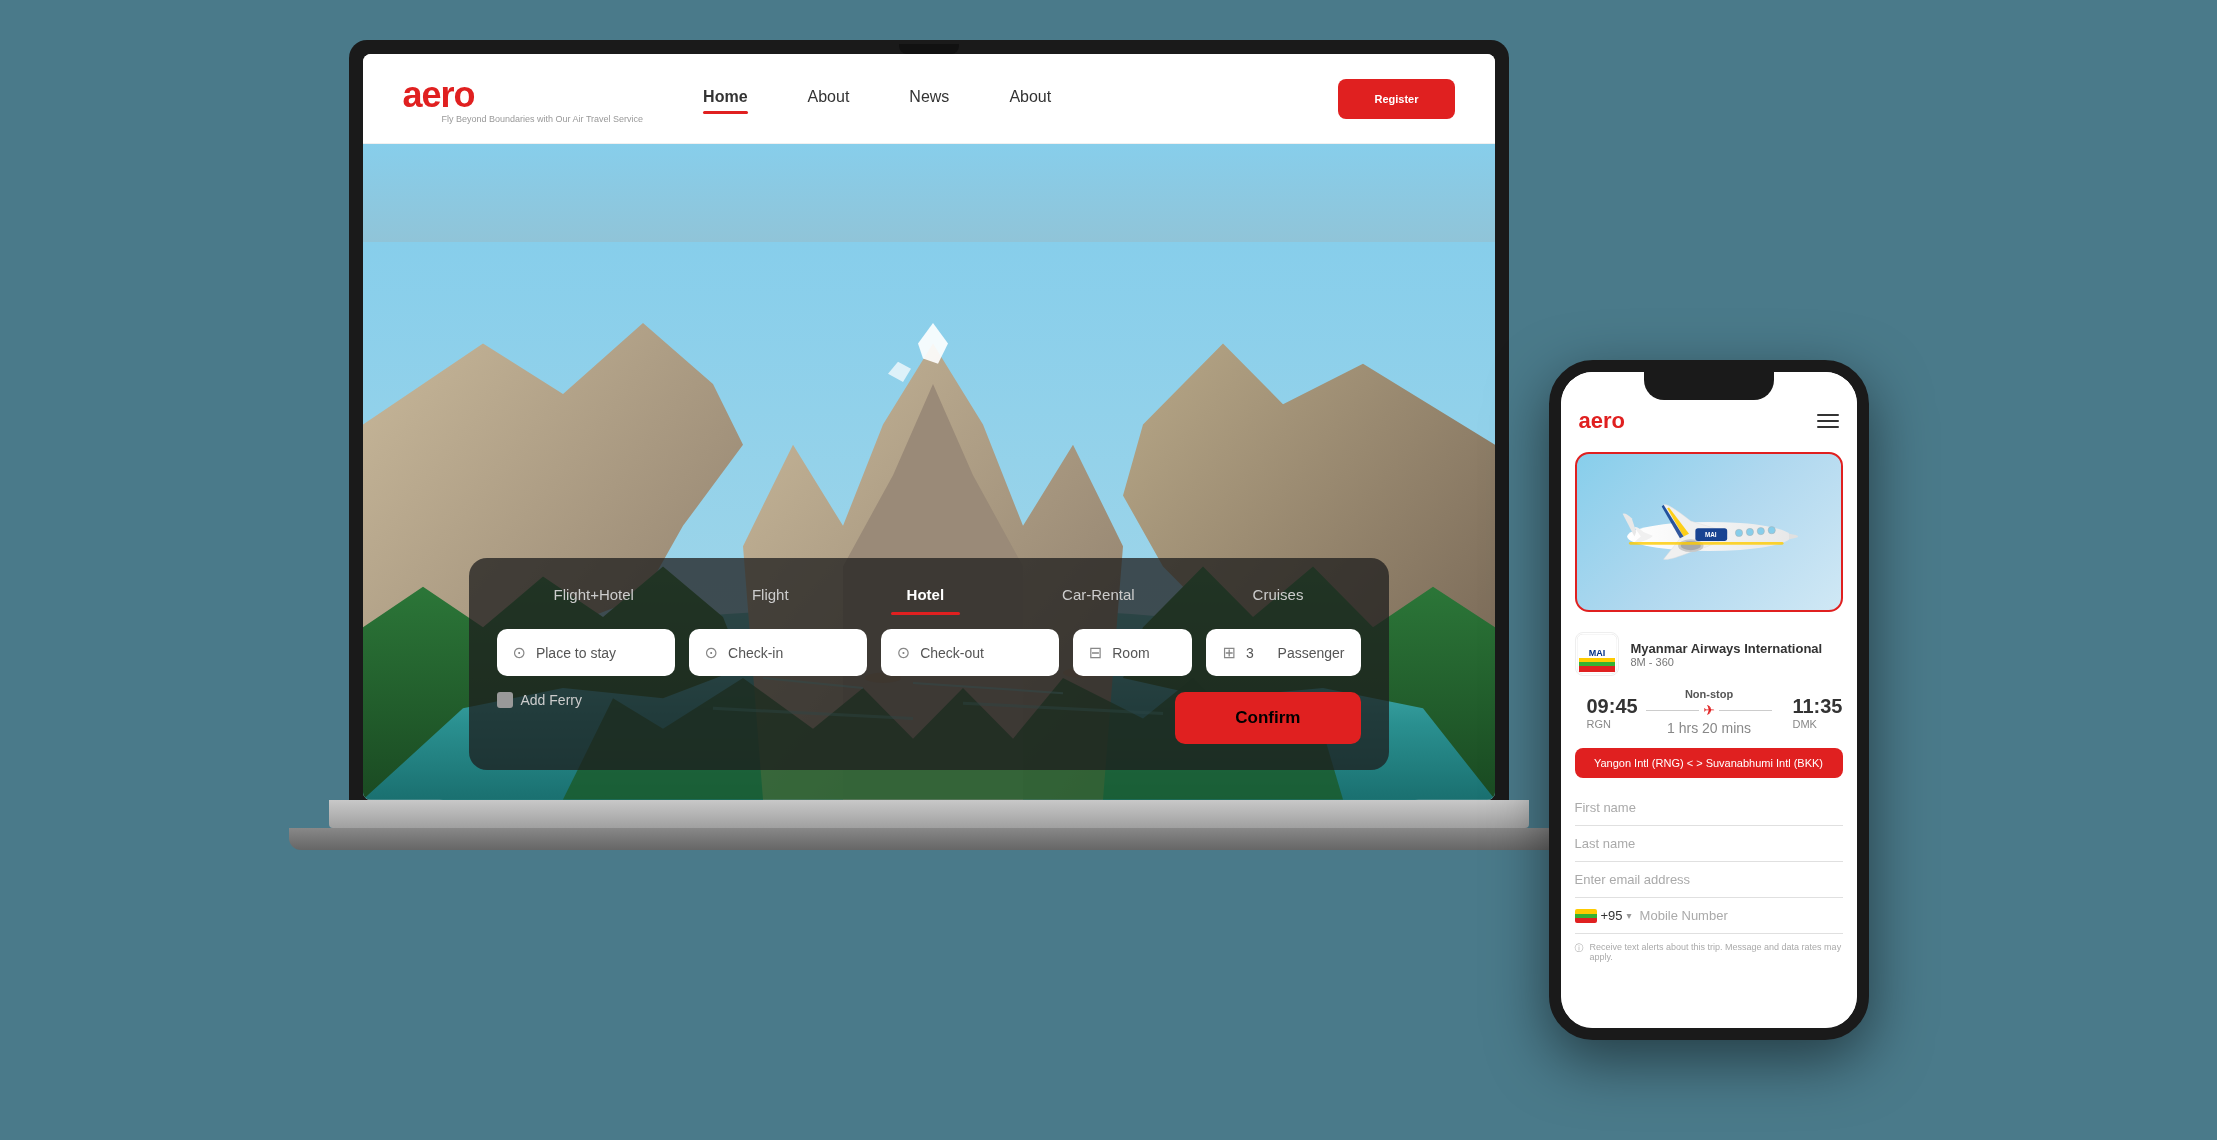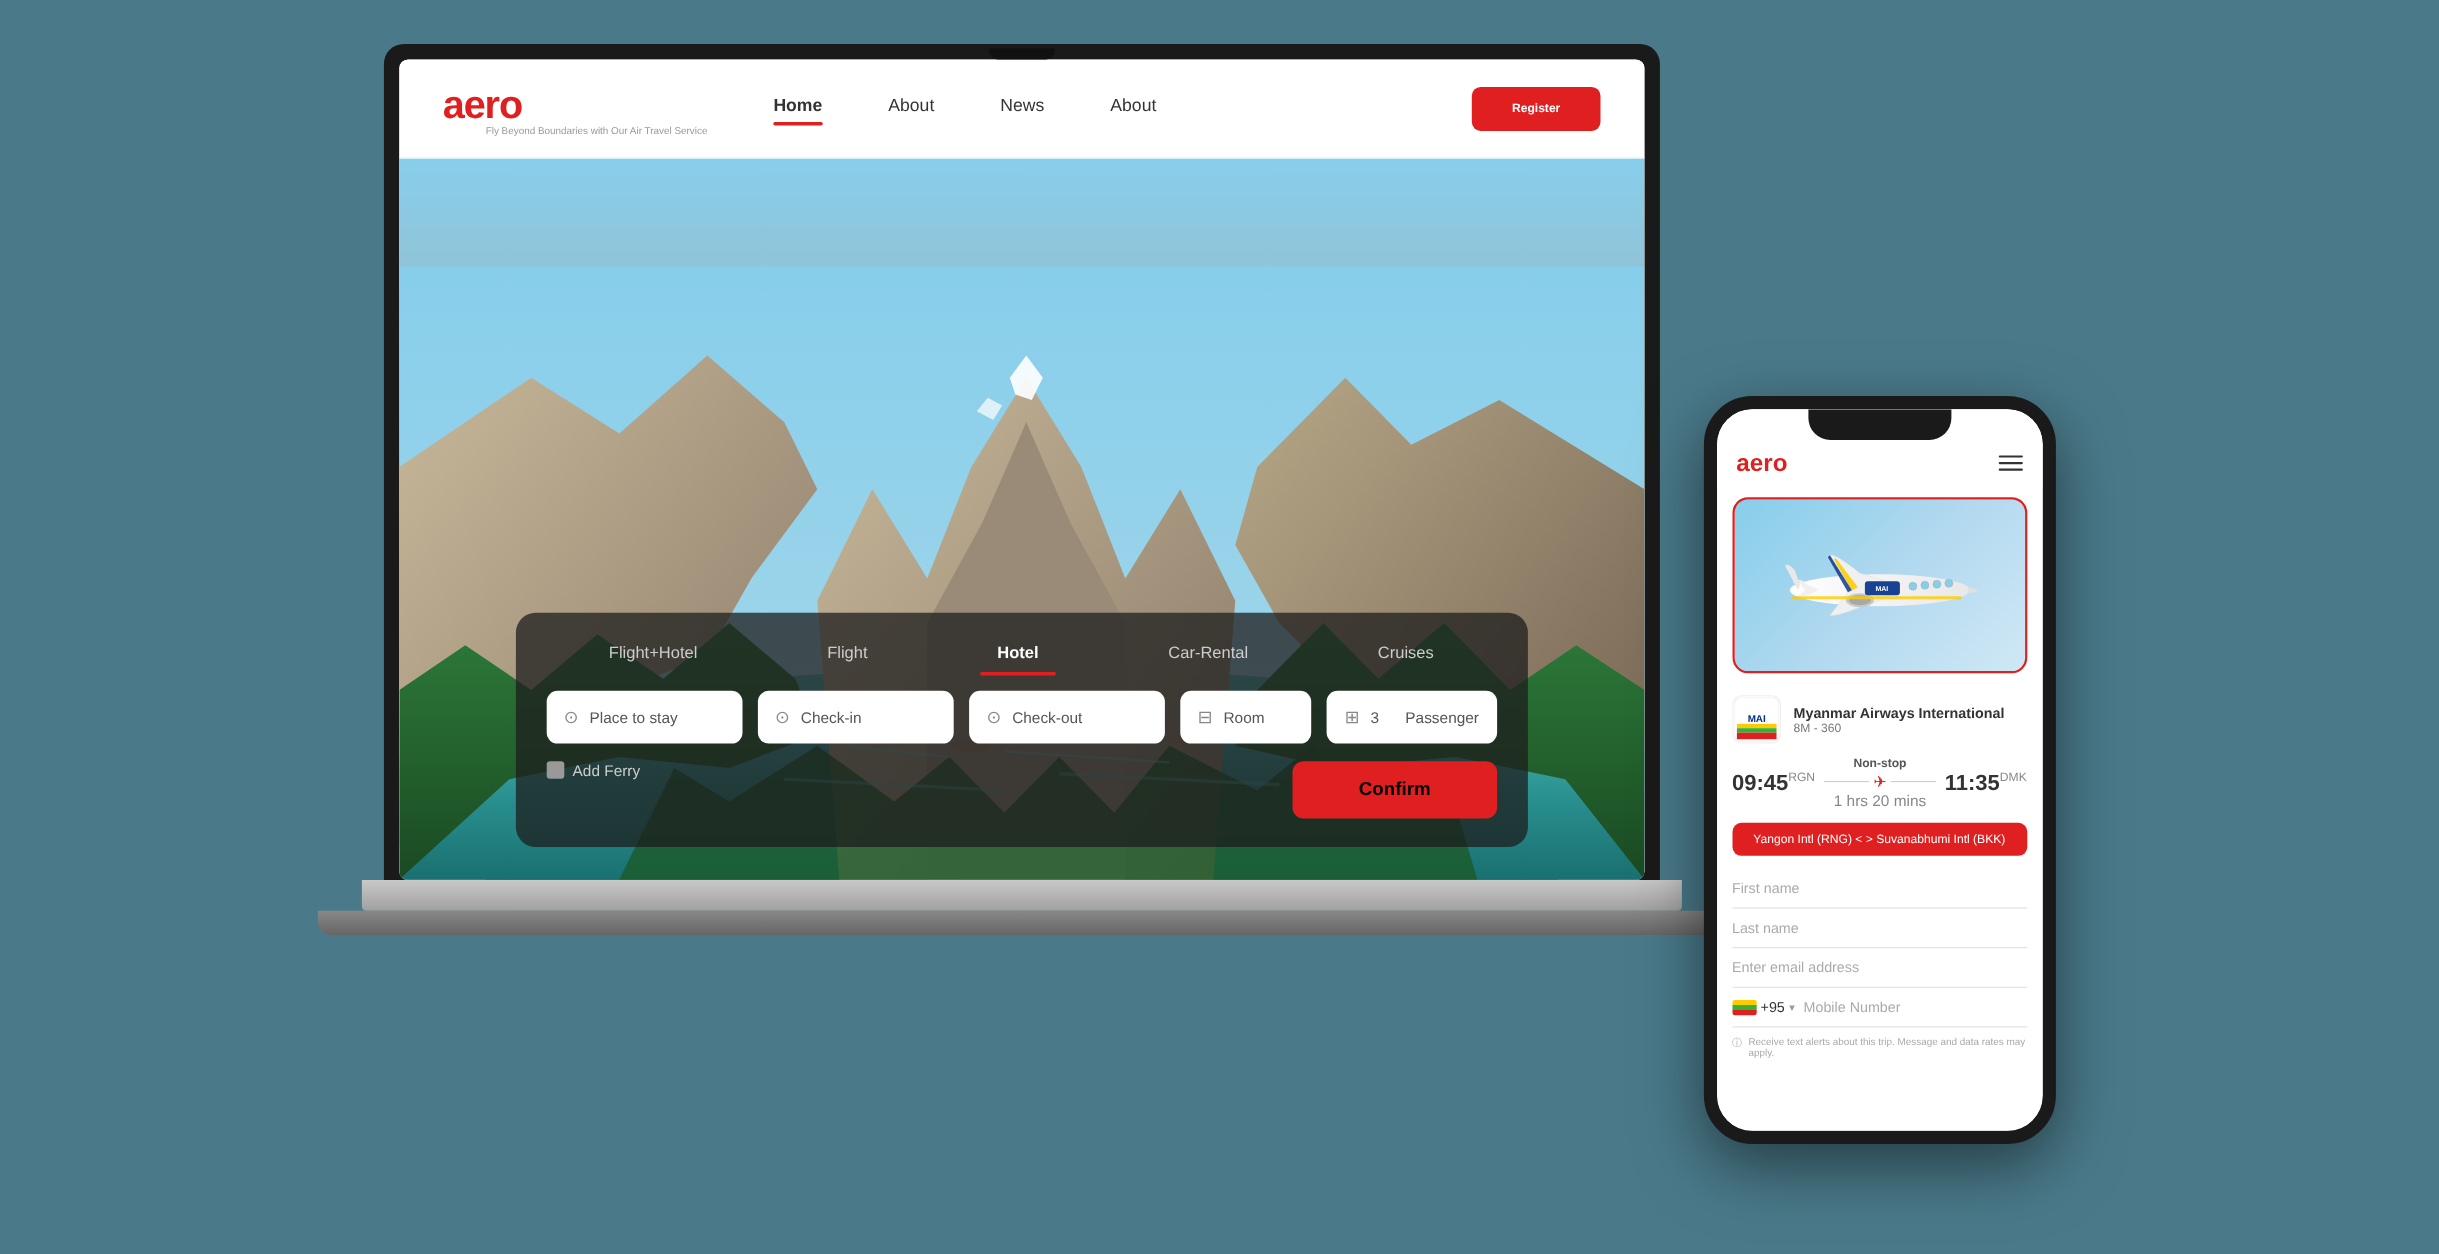--- a/index.html
+++ b/index.html
@@ -365,21 +365,22 @@
     }
 
     .flight-times {
       padding: 4px 14px 8px;
       display: flex;
       align-items: center;
       gap: 8px;
     }
     .time-block {
       display: flex;
-      flex-direction: row;
+      flex-direction: column;
+      margin-left: 12px;
     }
     .time-big {
       font-size: 20px;
       font-weight: 700;
       color: #333;
     }
     .airport-code {
       font-size: 11px;
       color: #888;
     }

